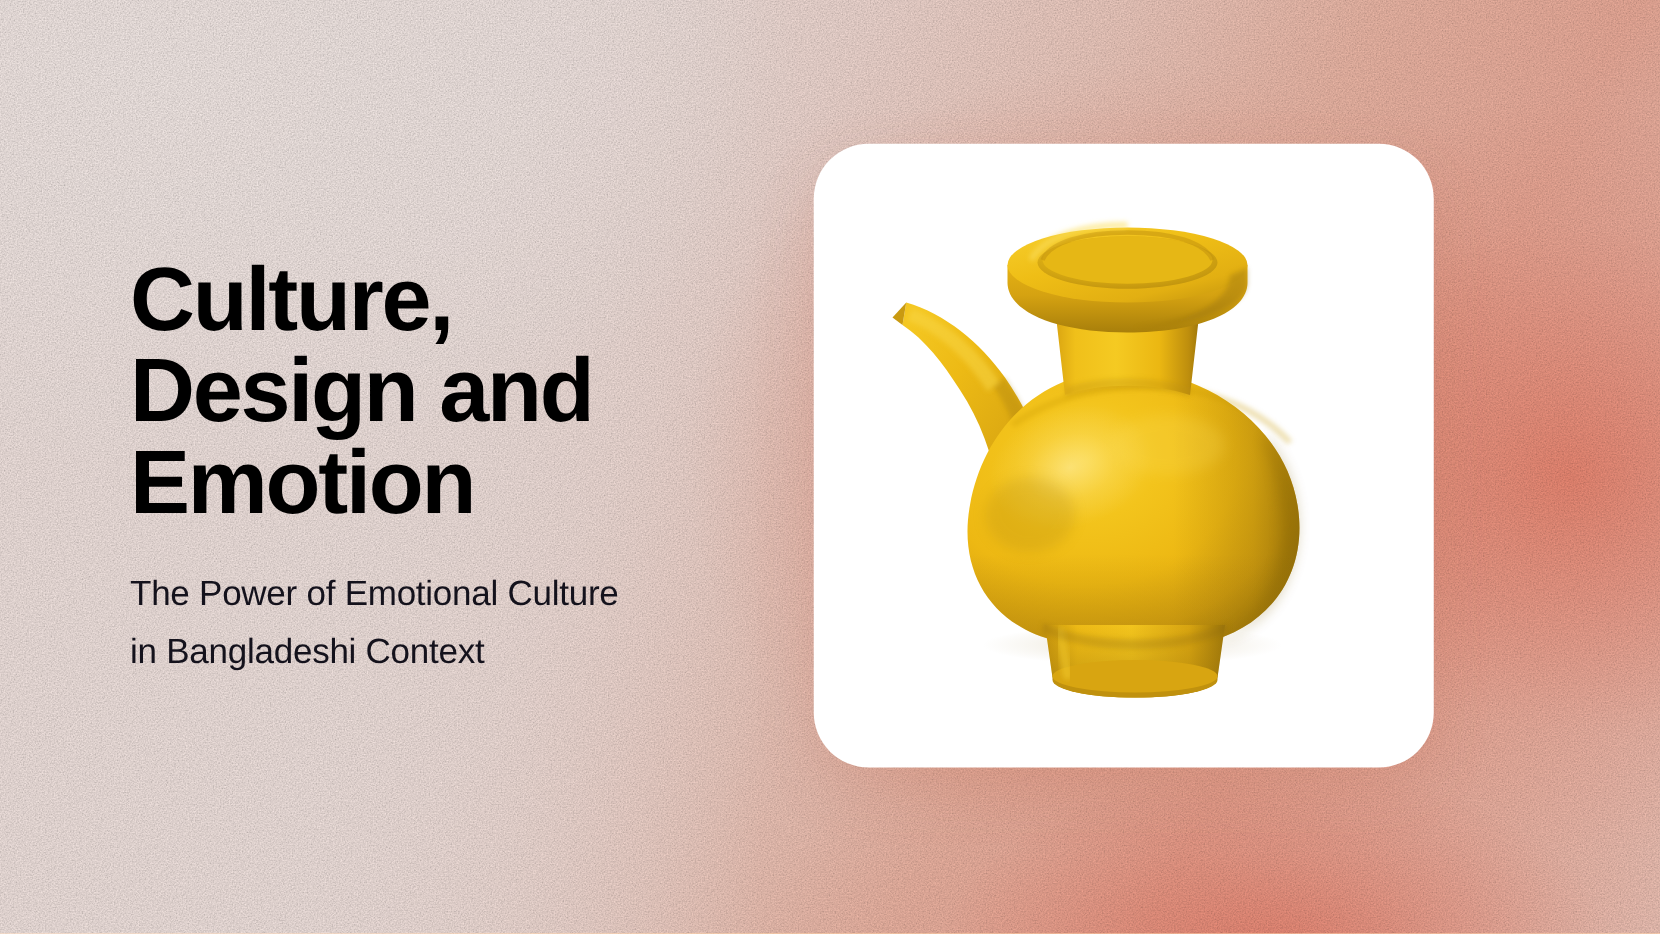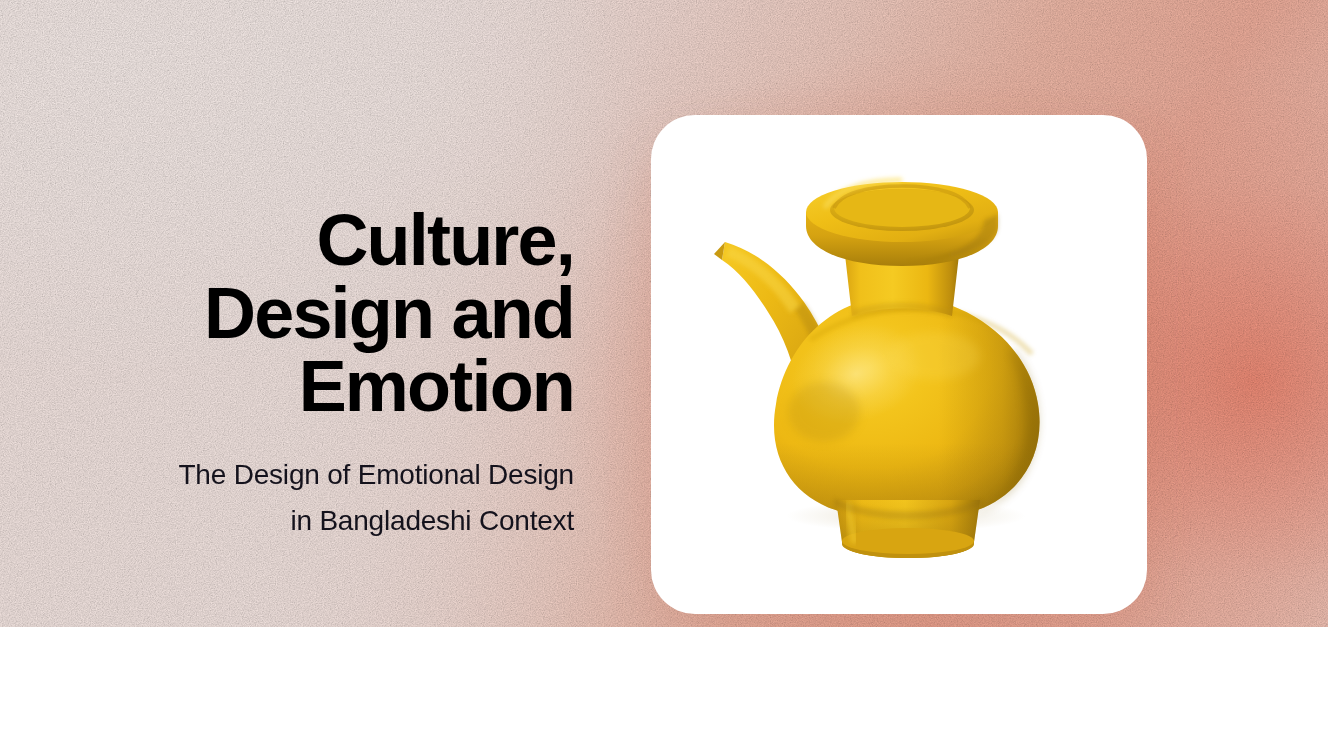--- a/index.html
+++ b/index.html
@@ -10,24 +10,23 @@
   body {
     width: 1328px;
     height: 747px;
     overflow: hidden;
     font-family: "Liberation Sans", sans-serif;
   }
 
   #slide {
     position: relative;
     width: 1328px;
-    height: 627px;
+    height: 747px;
     overflow: hidden;
     background: #fdba74;
-    text-align: right;
   }
 
   
   .bg-layer {
     position: absolute;
     inset: 0;
     pointer-events: none;
   }
   .bg-base {
     background:
@@ -159,21 +158,21 @@
         </feComponentTransfer>
       </filter>
     </defs>
     <rect width="1328" height="747" filter="url(#grainFilter)" fill="#ffffff"></rect>
   </svg>
 
   <div id="text-block">
     <h1 id="headline">Culture,
 Design and
 Emotion</h1>
-    <p id="subheadline">The Design of Emotional Design
+    <p id="subheadline">The Power of Emotional Culture
 in Bangladeshi Context</p>
   </div>
 
   <div id="image-card">
     <svg id="teapot-illustration" viewBox="0 0 430 430" xmlns="http://www.w3.org/2000/svg">
       <defs>
 
         <radialGradient id="bodyGrad" cx="36%" cy="32%" r="82%">
           <stop offset="0%" stop-color="#F9D33A"></stop>
           <stop offset="26%" stop-color="#F3C41C"></stop>

